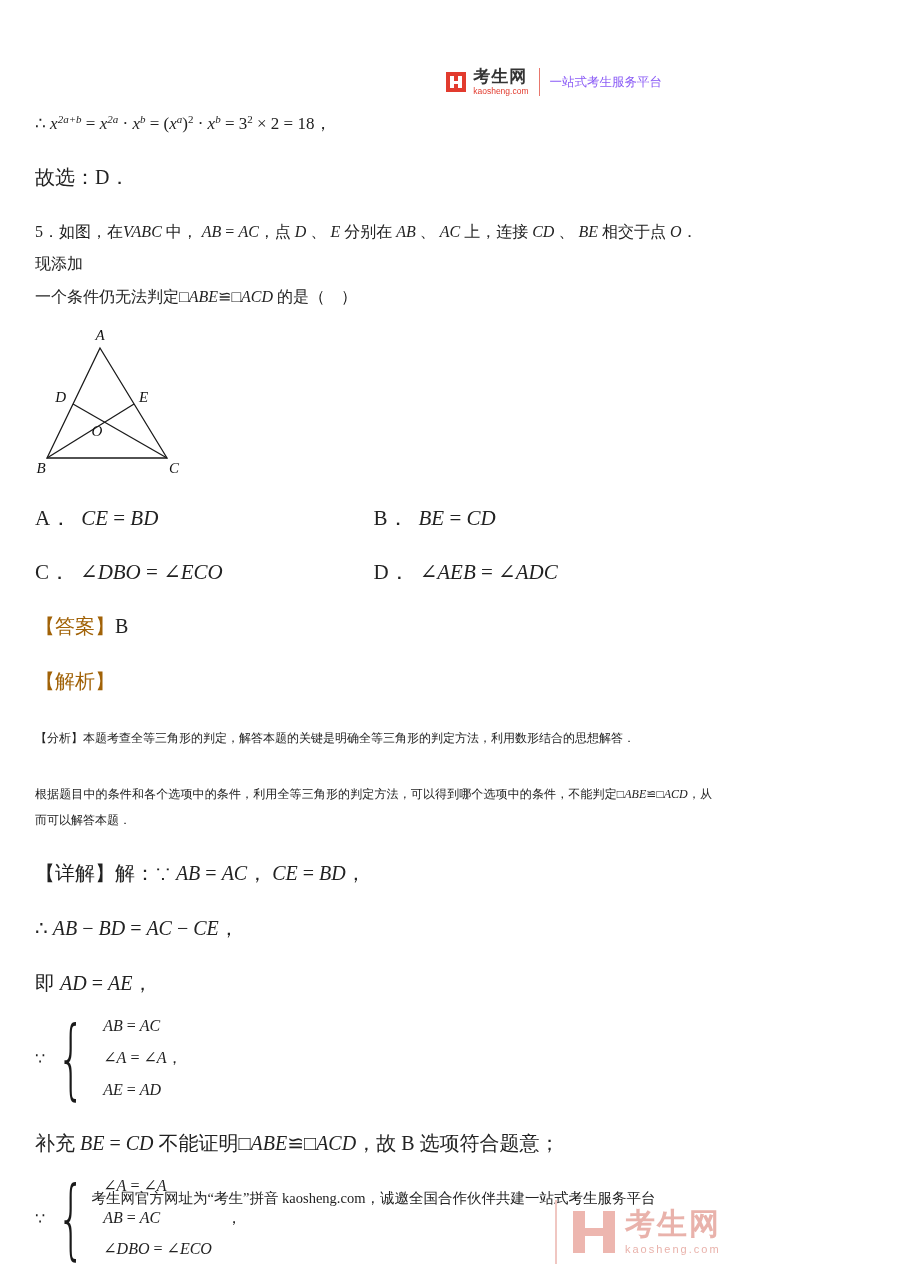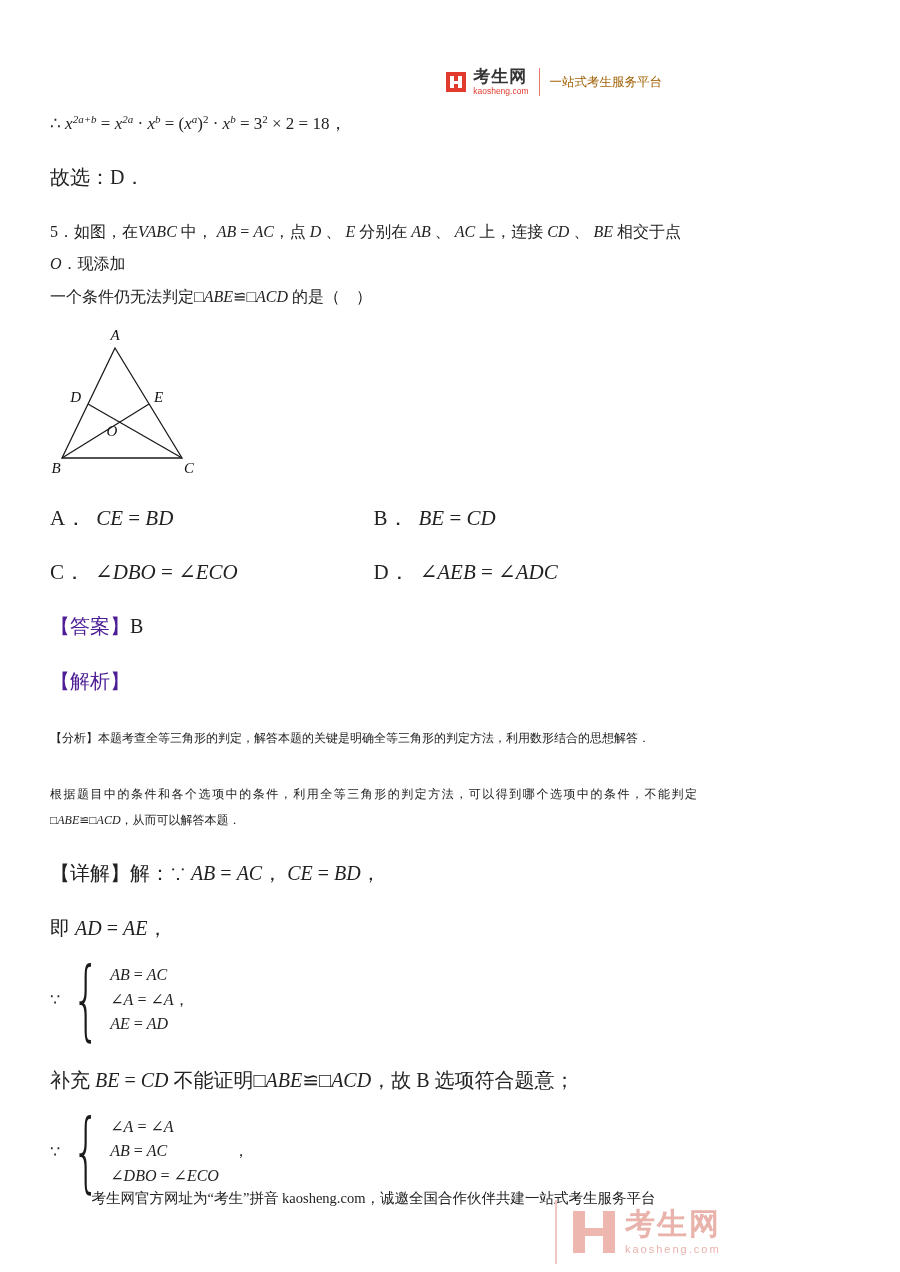--- a/index.html
+++ b/index.html
@@ -10,46 +10,46 @@
   .site-logo{position:absolute;top:68px;right:85px;display:flex;align-items:center;}
   .logo-icon{width:20px;height:20px;background:#e23b2e;position:relative;margin-right:7px;flex:0 0 auto;}
   .logo-icon i{position:absolute;background:#fff;}
   .logo-icon .b1{left:4px;top:4px;bottom:4px;width:4px;}
   .logo-icon .b2{right:4px;top:4px;bottom:4px;width:4px;}
   .logo-icon .b3{left:8px;right:8px;top:9px;height:3px;}
   .logo-text{display:flex;flex-direction:column;line-height:1;}
   .logo-name{font-size:17px;font-weight:bold;color:#333;letter-spacing:1px;font-family:"Liberation Sans",sans-serif;}
   .logo-domain{font-size:8.5px;color:#e23b2e;margin-top:2px;font-family:"Liberation Sans",sans-serif;}
   .logo-divider{width:1px;height:28px;background:#e8776d;margin:0 10px;}
-  .logo-tagline{font-size:12.5px;color:#a16207;font-family:"Liberation Sans",sans-serif;}
+  .logo-tagline{font-size:12.5px;color:#8b5cf6;font-family:"Liberation Sans",sans-serif;}
 
   
-  .content{padding:112px 50px 0;}
+  .content{padding:112px 35px 0;}
   .ln{margin:26px 0 0;line-height:1.45;font-size:20px;}
   .formula{margin-top:0;font-size:17px;}
   .q-para{margin-top:24px;line-height:2.05;}
   .mi{font-style:italic;font-family:"Liberation Serif","DejaVu Serif",serif;}
   sup{font-size:11px;line-height:0;vertical-align:6px;}
   sup.mi{font-style:italic;}
 
   .fig{display:block;margin:12px 0 0;}
   .fig-label text{font-family:"Liberation Serif","DejaVu Serif",serif;font-style:italic;font-size:15px;fill:#111;}
 
   .opt-row{display:flex;margin-top:26px;}
   .opt{width:365px;font-size:21px;}
   .opt span:first-child{margin-right:10px;}
 
-  .label-blue{color:#4c1d95;}
+  .label-blue{color:#a16207;}
   .para{margin-top:30px;line-height:2.15;font-size:12px;text-align:justify;}
 
   .cases{display:flex;align-items:center;margin-top:16px;font-size:16px;}
   .because{margin-right:4px;}
   .brace{font-family:"DejaVu Sans","Liberation Sans",sans-serif;font-size:88px;font-weight:300;
          line-height:0.92;transform:scaleX(0.5);transform-origin:center;margin:0 -8px 0 -6px;color:#1a1a1a;}
-  .case-rows{display:flex;flex-direction:column;margin-left:4px;}
+  .case-rows{display:flex;flex-direction:column;row-gap:7px;margin-left:12px;}
   .case-row{line-height:1.55;}
   .tail-comma{align-self:center;margin-left:14px;}
 
   
   .footer{position:absolute;left:0;right:0;bottom:64px;text-align:center;font-size:14.5px;color:#222;}
 
   
   .watermark{position:absolute;right:26px;bottom:8px;display:flex;align-items:center;
              border-left:2px solid #f0c7c2;padding-left:16px;height:64px;}
   .wm-icon{width:42px;height:42px;position:relative;margin-right:10px;flex:0 0 auto;}
@@ -123,20 +123,21 @@
     <p class="ln">
       <span class="label-blue">【解析】</span>
     </p>
 
     <p class="para">【分析】本题考查全等三角形的判定，解答本题的关键是明确全等三角形的判定方法，利用数形结合的思想解答．</p>
 
     <p class="para"><span>根据题目中的条件和各个选项中的条件，利用全等三角形的判定方法，可以得到哪个选项中的条件，不能判定</span><span>□</span><span class="mi">ABE</span><span>≌</span><span>□</span><span class="mi">ACD</span><span>，从而可以解答本题．</span></p>
 
     <p class="ln"><span>【详解】解：∵ </span><span class="mi">AB</span><span> = </span><span class="mi">AC</span><span>， </span><span class="mi">CE</span><span> = </span><span class="mi">BD</span><span>，</span></p>
 
+    <p class="ln"><span>∴ </span><span class="mi">AB</span><span> − </span><span class="mi">BD</span><span> = </span><span class="mi">AC</span><span> − </span><span class="mi">CE</span><span>，</span></p>
 
     <p class="ln"><span>即 </span><span class="mi">AD</span><span> = </span><span class="mi">AE</span><span>，</span></p>
 
     <div class="cases">
       <span class="because">∵</span>
       <span class="brace">{</span>
       <div class="case-rows">
         <div class="case-row"><span class="mi">AB</span><span> = </span><span class="mi">AC</span></div>
         <div class="case-row"><span>∠</span><span class="mi">A</span><span> = ∠</span><span class="mi">A</span><span>，</span></div>
         <div class="case-row"><span class="mi">AE</span><span> = </span><span class="mi">AD</span></div>

